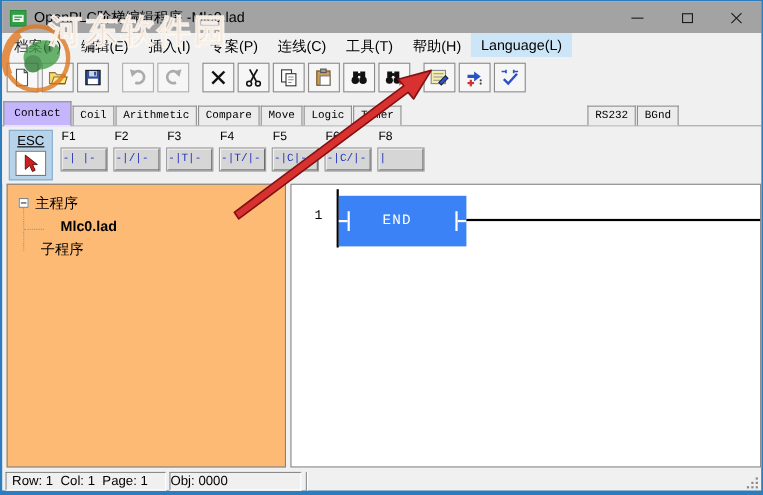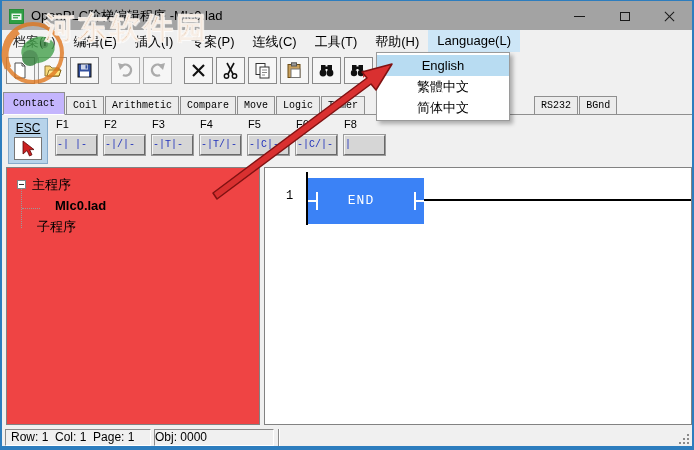--- a/index.html
+++ b/index.html
@@ -41,21 +41,21 @@
   .fkeyrow { position:absolute; left:0; top:114px; right:0; height:52px; background:#f0f0f0; }
   .esc-tool { position:absolute; left:6px; top:3px; width:40px; height:46px; background:#b7d3ea; border:1px solid #85aacb; text-align:center; }
   .esc-label { font-size:12px; margin-top:2px;text-decoration:underline; }
   .esc-cursorbox { width:28px; height:23px; margin:2px auto 0; background:#fff; border:1px solid #777; display:flex; align-items:center; justify-content:center; }
   .fkeys { position:absolute; left:54px; top:3px; display:flex; gap:7px; }
   .fkey { width:41px; text-align:left; }
   .fkey-label { font-size:11px; height:17px; }
   .fkey-btn { height:20px; background:#d6d6d6; border:1px solid; border-color:#f6f6f6 #696969 #696969 #f6f6f6; outline:1px solid #9a9a9a; font-family:"Liberation Mono",monospace; font-size:10px; color:#2233bb; line-height:18px; white-space:pre; overflow:hidden; }
 
   
-  .tree-panel { position:absolute; left:4px; top:166px; width:254px; height:258px; background:#ef4444; border:1px solid #828282; }
+  .tree-panel { position:absolute; left:4px; top:166px; width:254px; height:258px; background:#fdba74; border:1px solid #828282; }
   .ladder-panel { position:absolute; left:262px; top:166px; width:428px; height:258px; background:#fff; border:1px solid #828282; }
 
   .tree { position:relative; padding:6px 0 0 10px; font-size:13px; }
   .tree-vline { position:absolute; left:14px; top:20px; height:40px; border-left:1px dotted #9a9a9a; }
   .tree-hline1 { position:absolute; left:15px; top:40px; width:18px; border-top:1px dotted #9a9a9a; }
   .tree-row { display:flex; align-items:center; height:21px; }
   .expand-box { position:relative; width:9px; height:9px; border:1px solid #848484; background:#fff; margin-right:6px; flex:0 0 auto; }
   .expand-box i { position:absolute; left:1px; top:3px; width:5px; height:1px; background:#333; display:block; }
   .tree-file { padding-left:38px; font-weight:bold; }
   .tree-sub { padding-left:20px; }
@@ -333,25 +333,20 @@
     <div class="wire"></div>
   </div>
 
   <div class="statusbar">
     <div class="sbox sbox1">Row: 1  Col: 1  Page: 1</div>
     <div class="sbox sbox2">Obj: 0000</div>
     <div class="sdiv"></div>
     <div class="grip"></div>
   </div>
 
-  <div class="lang-menu">
-    <div class="lang-item hl">English</div>
-    <div class="lang-item">繁體中文</div>
-    <div class="lang-item">简体中文</div>
-  </div>
 
 </div>
 
 <div class="watermark">
   <svg class="wm-logo" width="66" height="66" viewBox="0 0 66 66">
     <circle cx="33" cy="33" r="29" fill="rgba(255,255,255,0.18)" stroke="#e07820" stroke-width="4"></circle>
     <path d="M8,48 A29,29 0 0 1 18,11" fill="none" stroke="#e07820" stroke-width="7"></path>
     <ellipse cx="38" cy="30" rx="17" ry="13" fill="#45a24d" transform="rotate(-18 38 30)"></ellipse>
     <circle cx="30" cy="38" r="8" fill="#2e7d36"></circle>
     <circle cx="44" cy="24" r="4" fill="#2e7d36"></circle>

